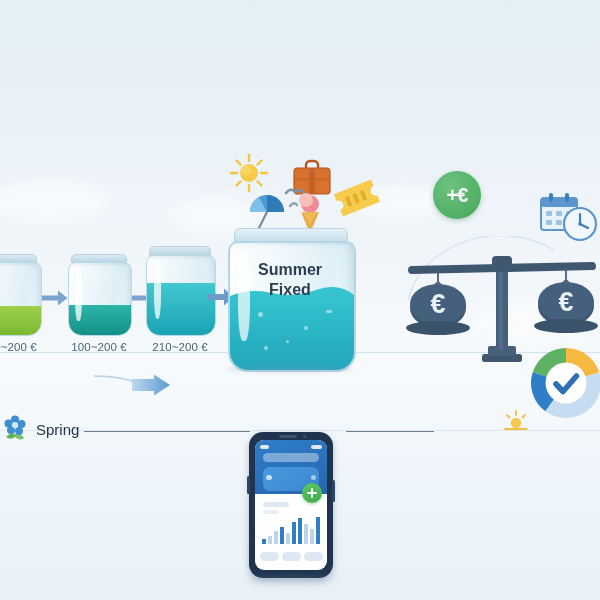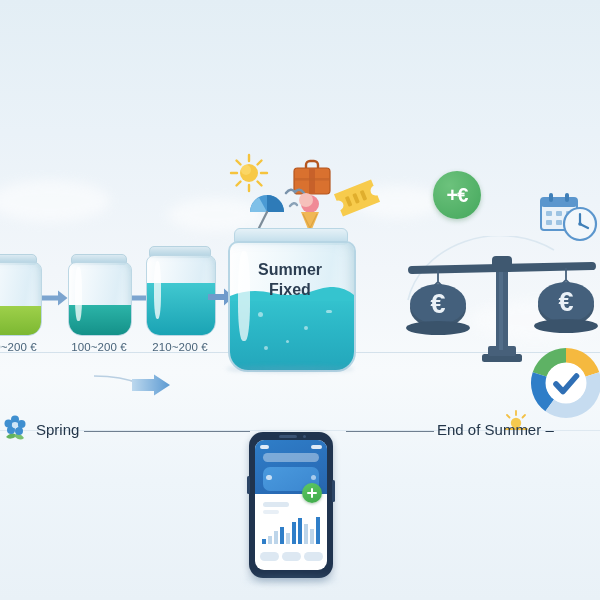--- a/index.html
+++ b/index.html
@@ -304,21 +304,20 @@
     <div class="tl-line" style="left:346px;width:88px;"></div>
     <svg style="position:absolute;left:503px;top:-8px;" width="26" height="22" viewBox="0 0 26 22">
       <g stroke="#f3c044" stroke-width="1.8" stroke-linecap="round">
         <line x1="13" y1="1" x2="13" y2="5"></line>
           <line x1="4" y1="5" x2="6.5" y2="7.5"></line>
           <line x1="22" y1="5" x2="19.5" y2="7.5"></line>
       </g>
       <circle cx="13" cy="13" r="5.2" fill="#f5c94f"></circle>
       <line x1="2" y1="19" x2="24" y2="19" stroke="#f3c044" stroke-width="1.8" stroke-linecap="round"></line>
     </svg>
-    <div class="tl-label" style="left:437px;top:3px;">End of Summer  –</div>
   </div>
 
   <div id="phone">
     <div class="frame"></div>
     <div style="position:absolute;left:-2px;top:44px;width:3px;height:18px;border-radius:2px;background:#2c4566;"></div>
     <div style="position:absolute;right:-2px;top:48px;width:3px;height:22px;border-radius:2px;background:#2c4566;"></div>
     <div class="screen">
       <div class="tophalf"></div>
       <div class="pbar" style="left:5px;top:5px;width:9px;height:4px;background:rgba(255,255,255,.85);"></div>
       <div class="pbar" style="right:5px;top:5px;width:11px;height:4px;background:rgba(255,255,255,.85);"></div>

